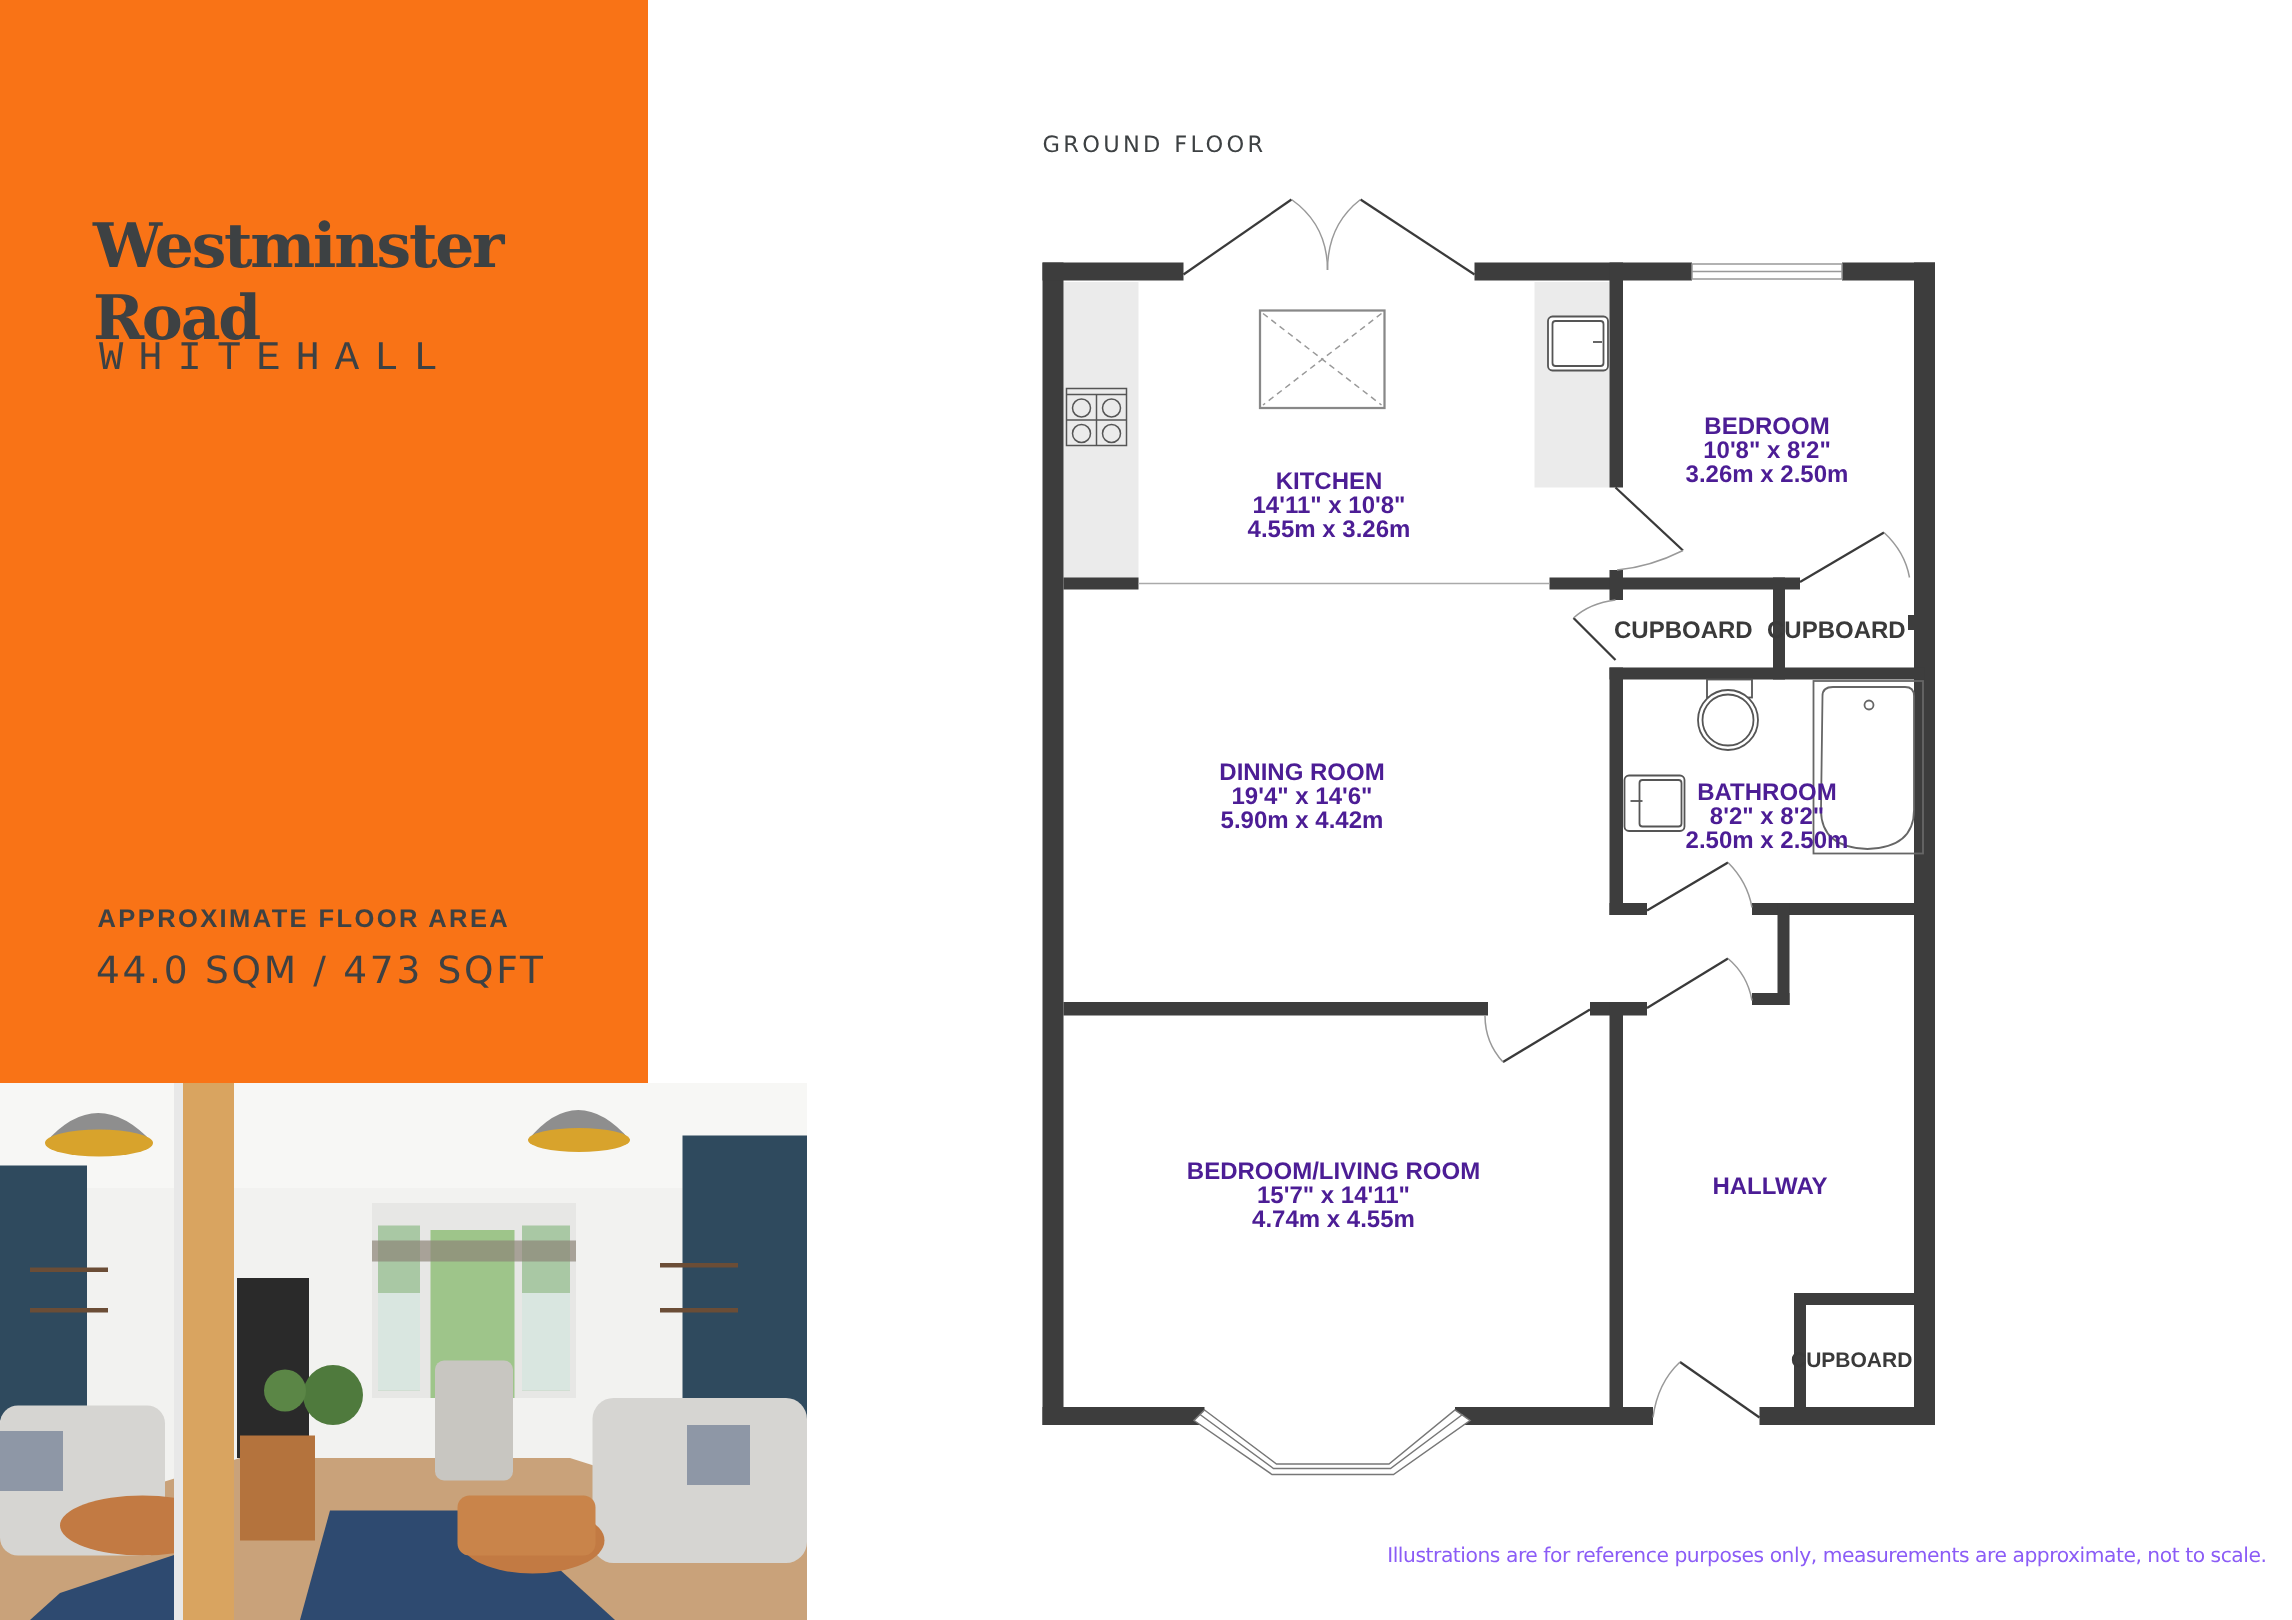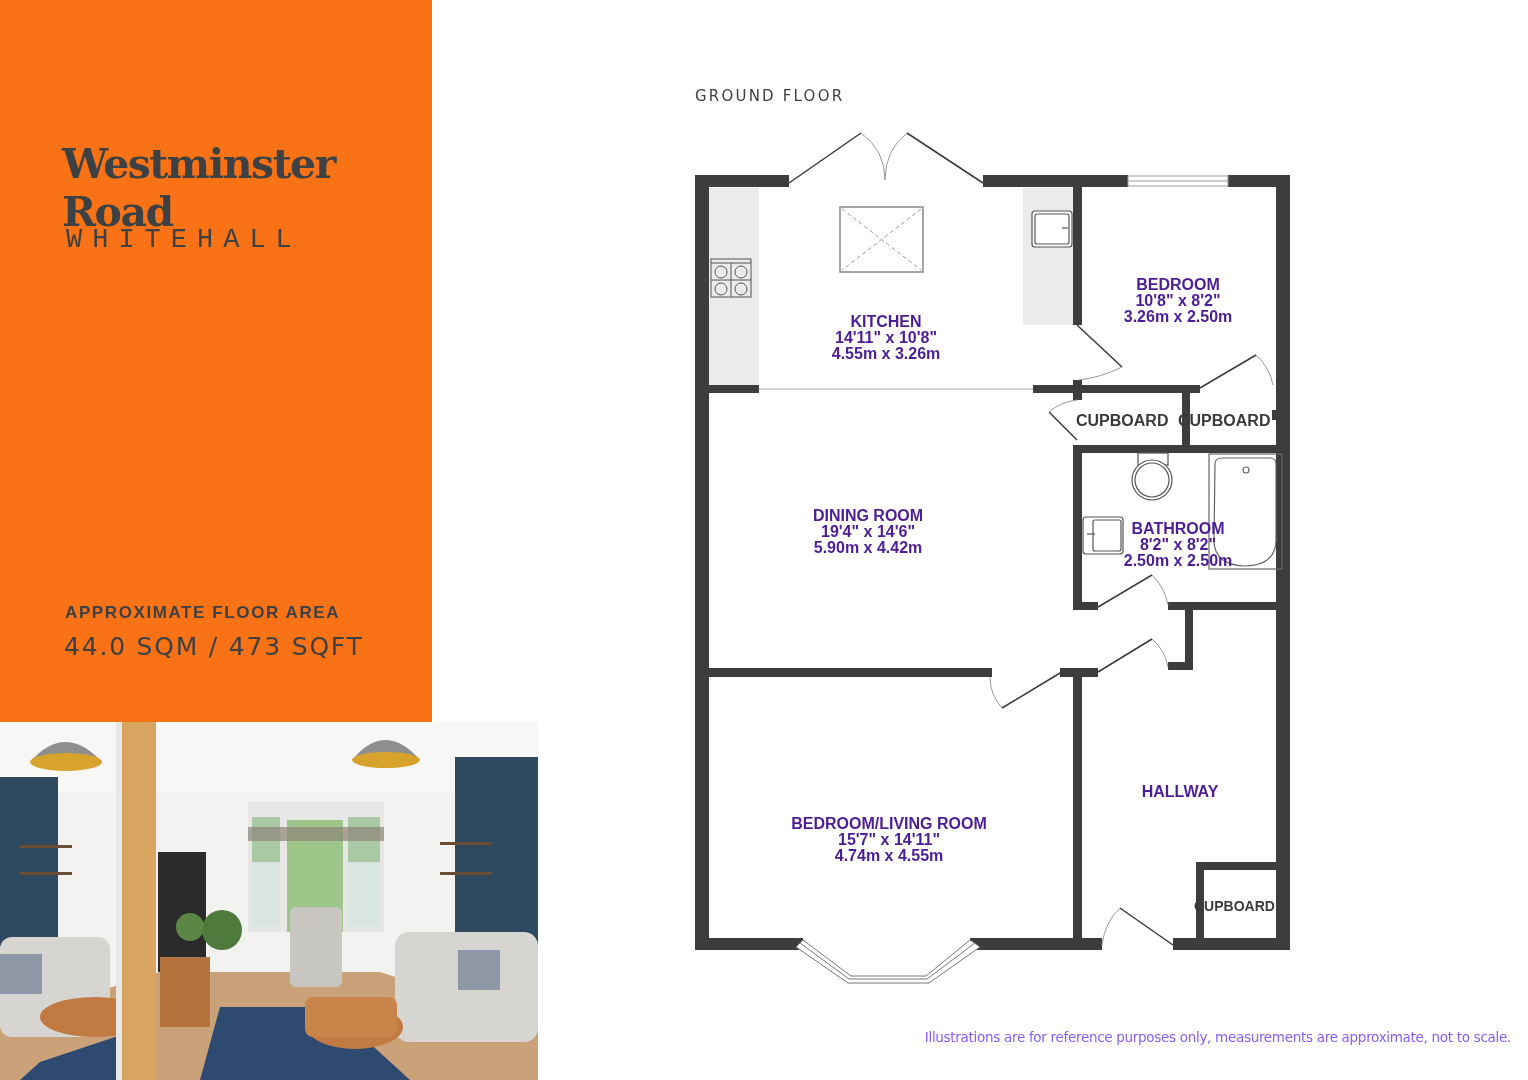--- a/index.html
+++ b/index.html
@@ -281,21 +281,21 @@
 <div class="room-label" style="left:868px; top:494px;">
   <span>DINING ROOM</span>
   <span class="dim">19'4"  x 14'6"</span>
   <span class="dim">5.90m  x 4.42m</span>
 </div>
 <div class="room-label" style="left:1178px; top:507px;">
   <span>BATHROOM</span>
   <span class="dim">8'2"  x 8'2"</span>
   <span class="dim">2.50m  x 2.50m</span>
 </div>
-<div class="room-label" style="left:889px; top:802px;">
+<div class="room-label" style="left:889px; top:760px;">
   <span>BEDROOM/LIVING ROOM</span>
   <span class="dim">15'7"  x 14'11"</span>
   <span class="dim">4.74m  x 4.55m</span>
 </div>
 <div class="room-label" style="left:1180px; top:770px;">
   <span>HALLWAY</span>
 </div>
 
 <div class="cupboard-label" style="left:1076px; top:412px; width:106px;">CUPBOARD</div>
 <div class="cupboard-label" style="left:1178px; top:412px; width:112px; direction:rtl; text-align:left;"><span style="direction:ltr; unicode-bidi:embed;">CUPBOARD</span></div>

